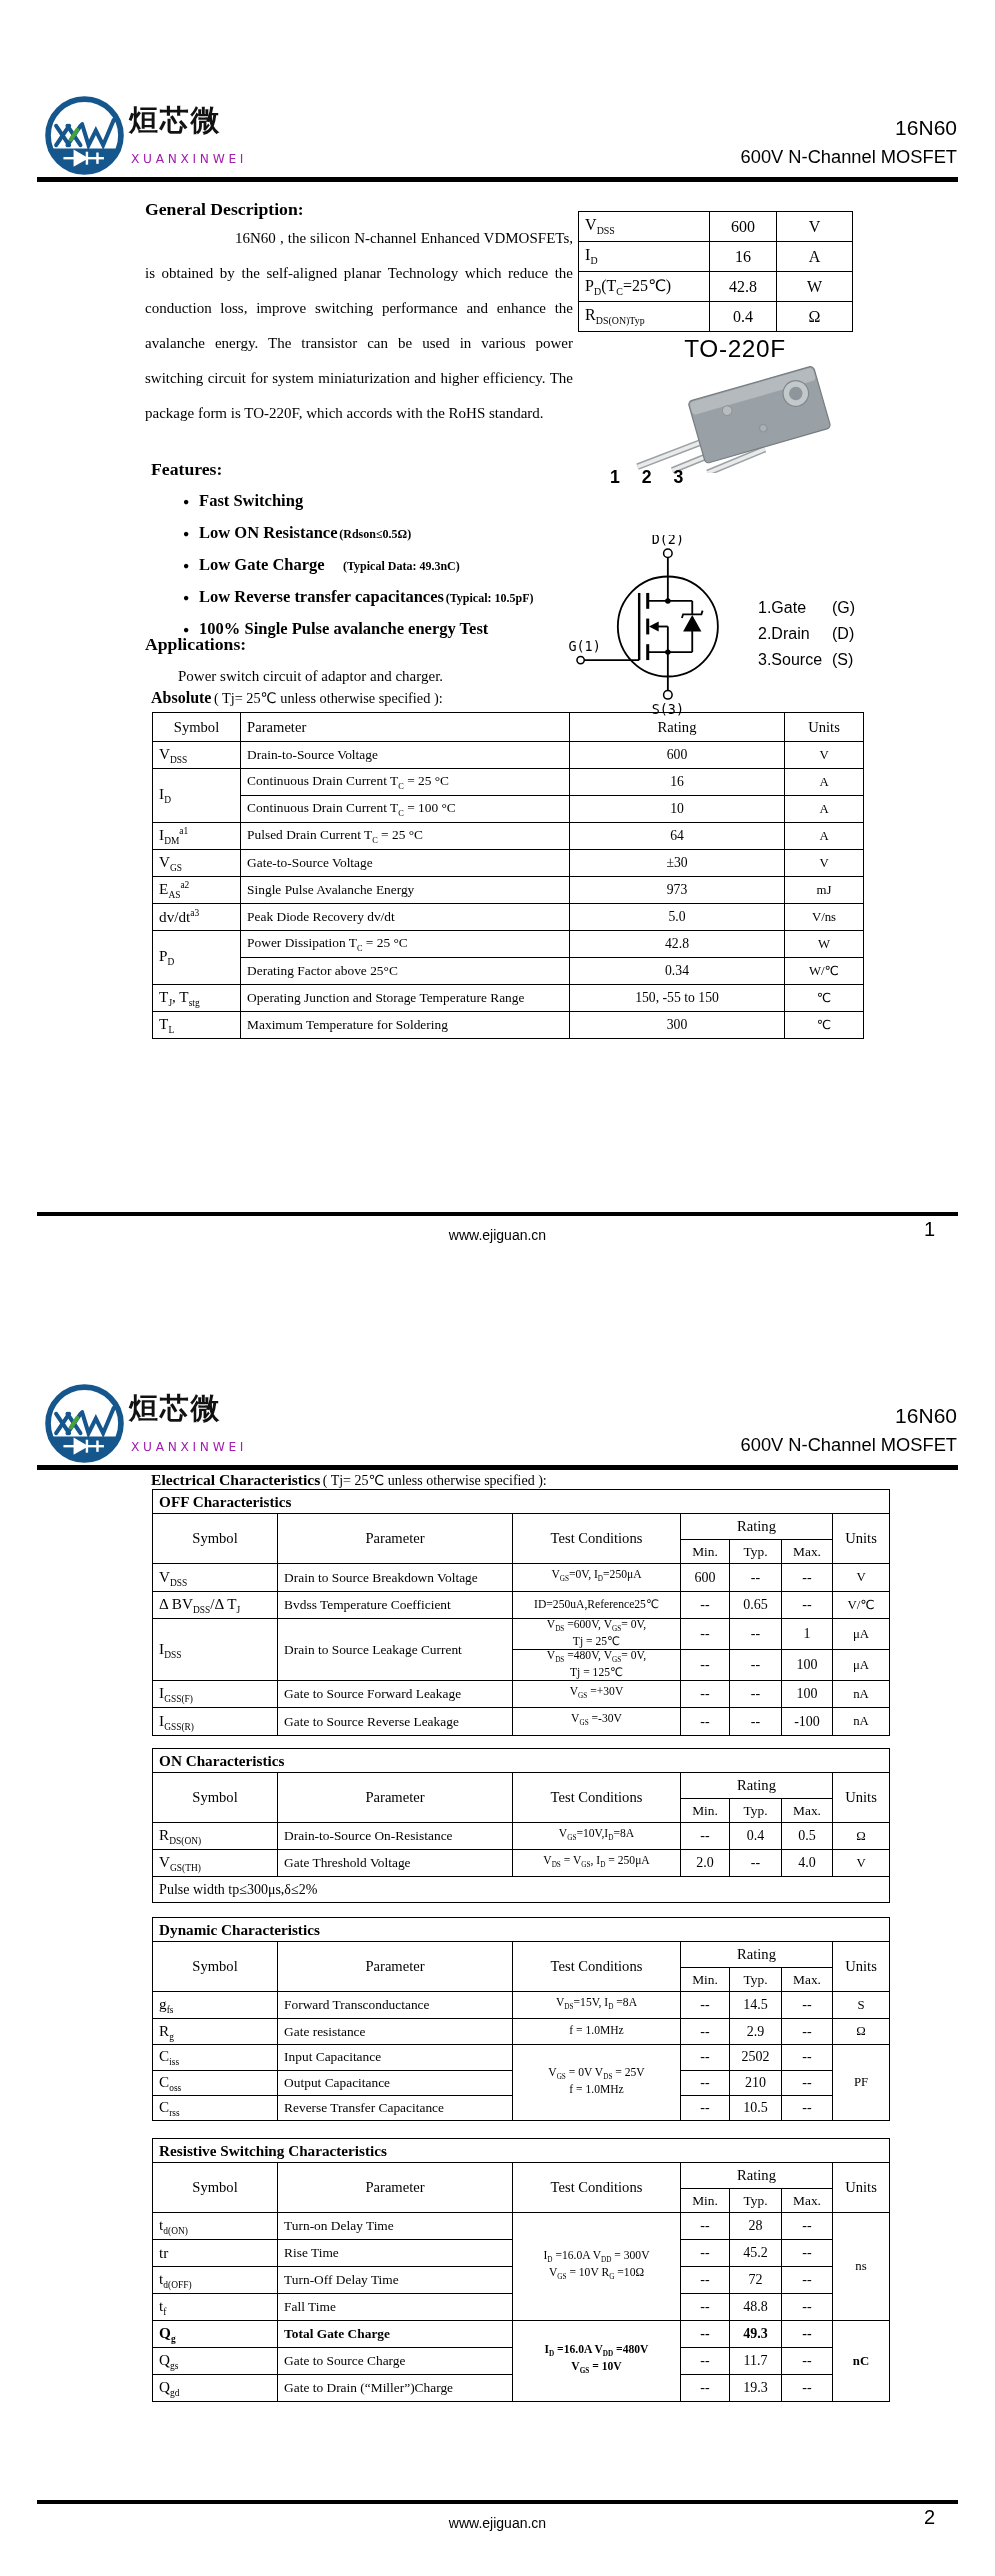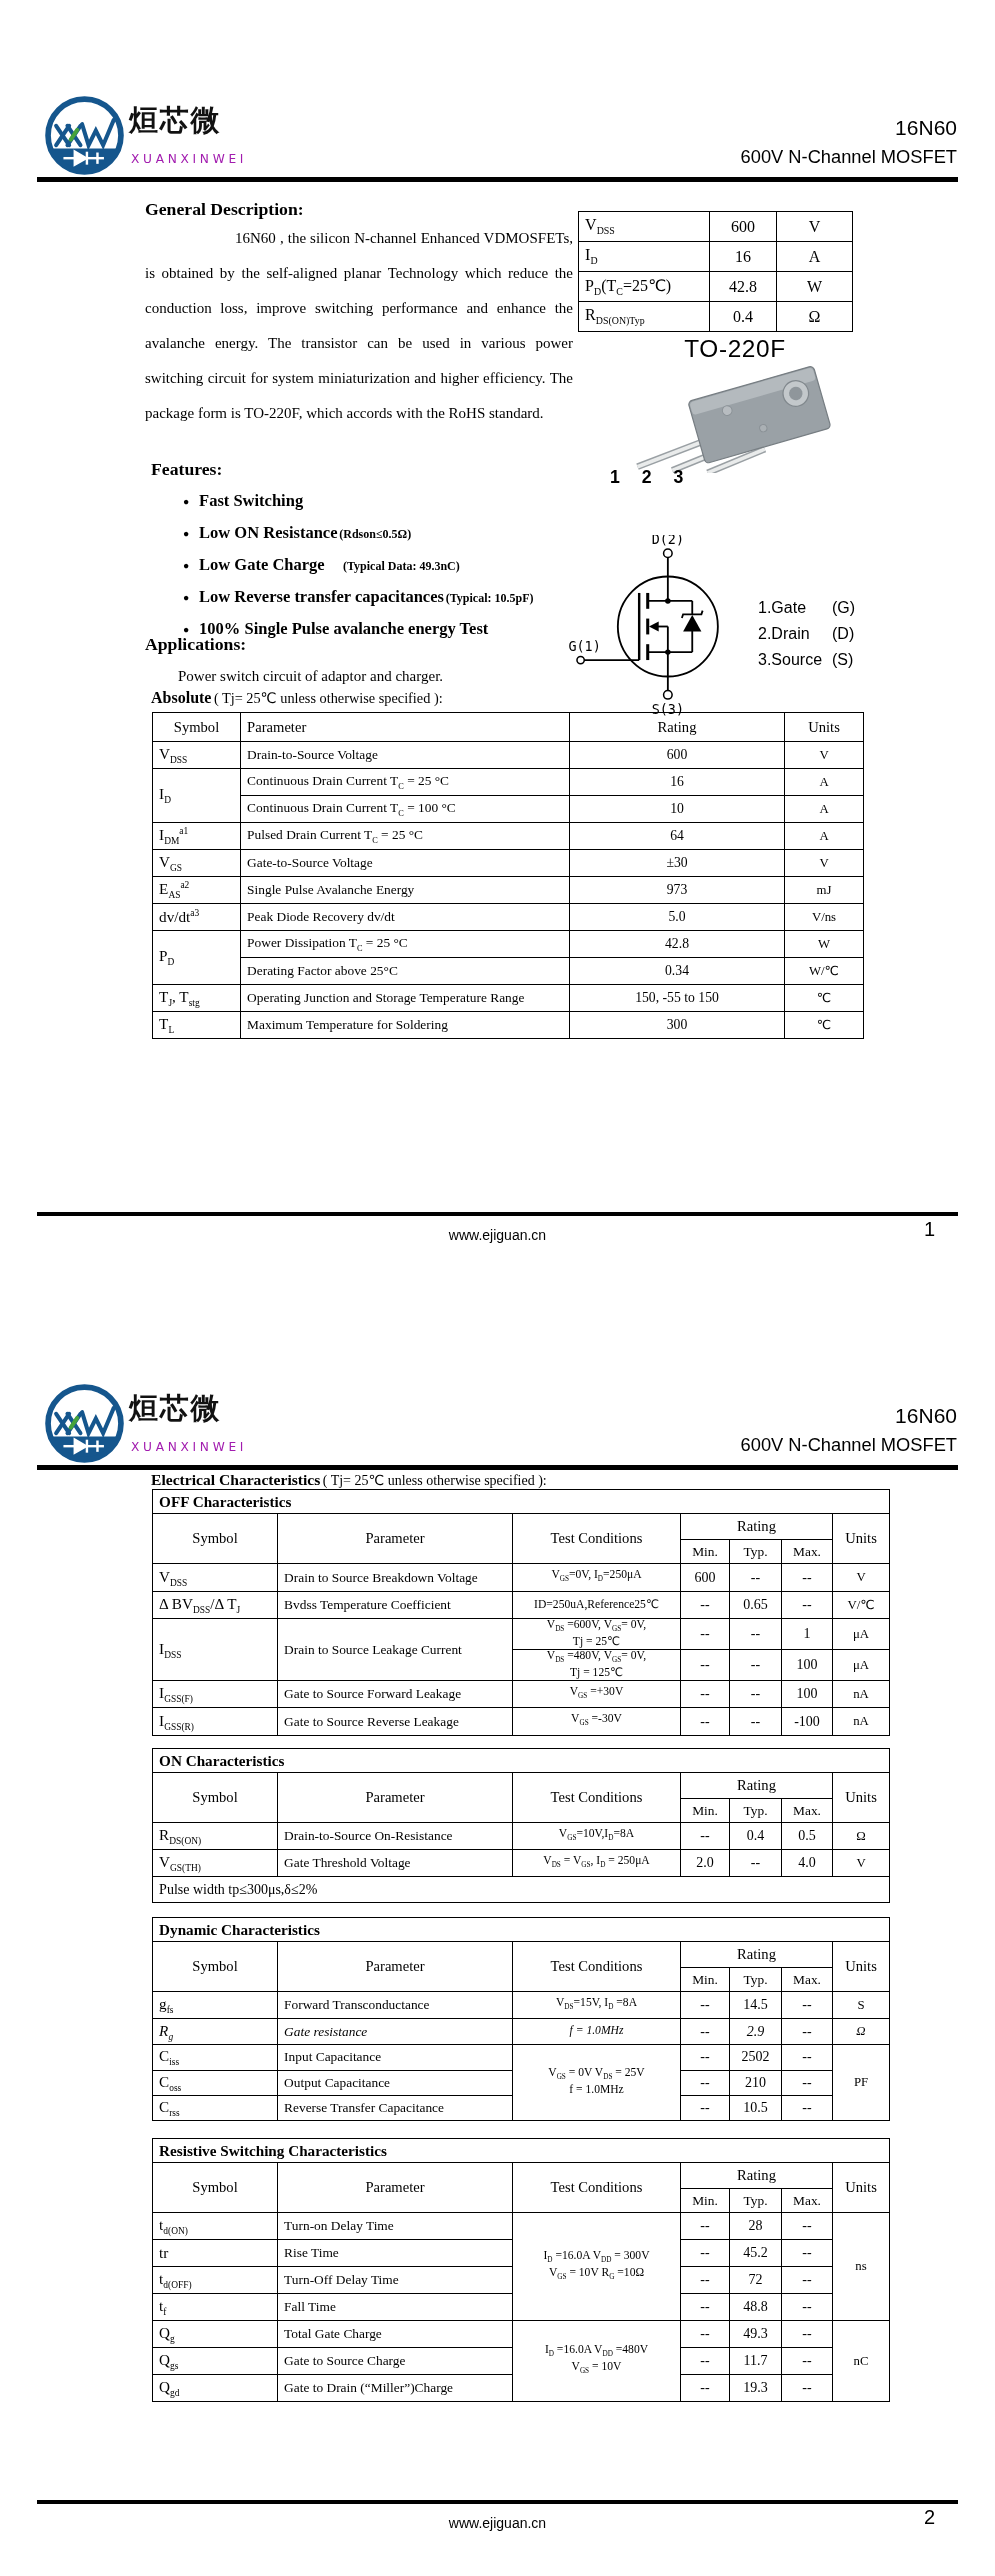--- a/index.html
+++ b/index.html
@@ -510,21 +510,21 @@
         </tr>
         <tr style="height: 27px;">
           <td class="c-sym">g<sub>fs</sub></td>
           <td class="c-par">Forward Transconductance</td>
           <td class="c-cond">V<sub>DS</sub>=15V, I<sub>D</sub> =8A</td>
           <td class="c-val">--</td>
           <td class="c-val">14.5</td>
           <td class="c-val">--</td>
           <td class="c-unit">S</td>
         </tr>
-        <tr style="height: 25.6px; font-style: italic;">
+        <tr style="height: 25.6px;">
           <td class="c-sym">R<sub>g</sub></td>
           <td class="c-par">Gate resistance</td>
           <td class="c-cond">f = 1.0MHz</td>
           <td class="c-val">--</td>
           <td class="c-val">2.9</td>
           <td class="c-val">--</td>
           <td class="c-unit">Ω</td>
         </tr>
         <tr style="height: 25.6px;">
           <td class="c-sym">C<sub>iss</sub></td>
@@ -600,21 +600,21 @@
           <td class="c-val">72</td>
           <td class="c-val">--</td>
         </tr>
         <tr style="height: 27px;">
           <td class="c-sym">t<sub>f</sub></td>
           <td class="c-par">Fall Time</td>
           <td class="c-val">--</td>
           <td class="c-val">48.8</td>
           <td class="c-val">--</td>
         </tr>
-        <tr style="height: 27px;">
+        <tr style="height: 27px; font-weight: bold;">
           <td class="c-sym">Q<sub>g</sub></td>
           <td class="c-par">Total Gate Charge</td>
           <td class="c-cond" rowspan="3">I<sub>D</sub> =16.0A    V<sub>DD</sub> =480V<br>V<sub>GS</sub> = 10V</td>
           <td class="c-val">--</td>
           <td class="c-val">49.3</td>
           <td class="c-val">--</td>
           <td class="c-unit" rowspan="3">nC</td>
         </tr>
         <tr style="height: 27px;">
           <td class="c-sym">Q<sub>gs</sub></td>

